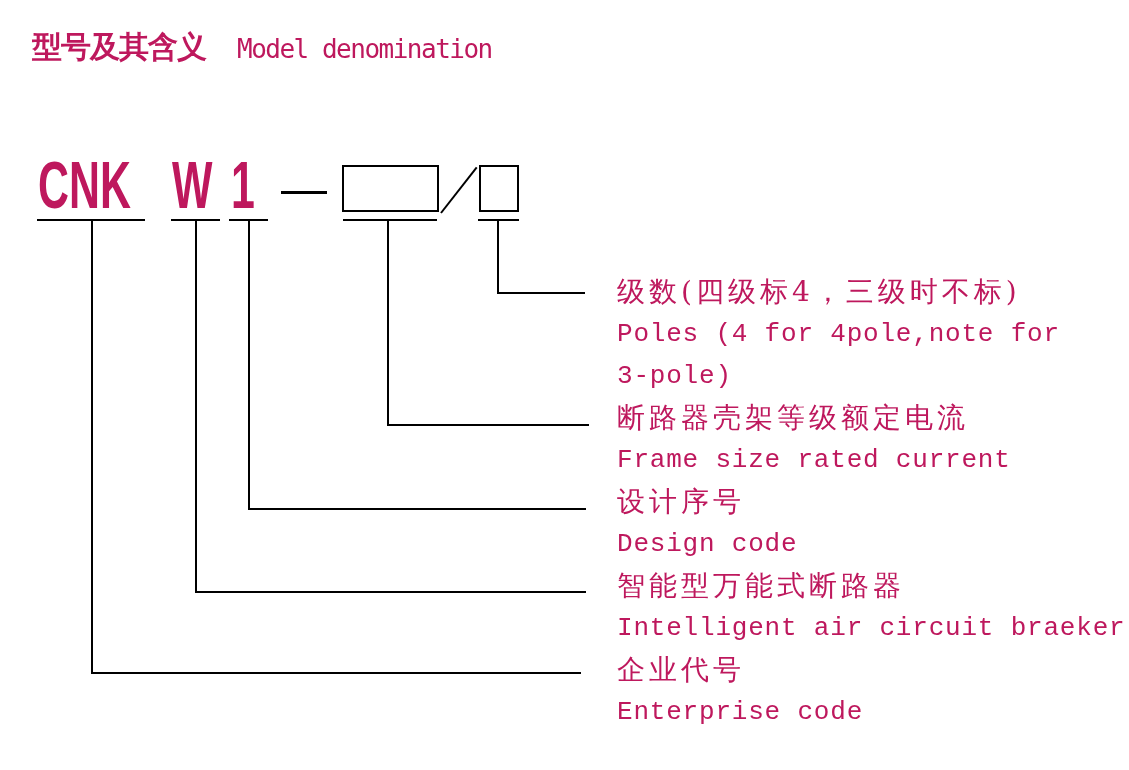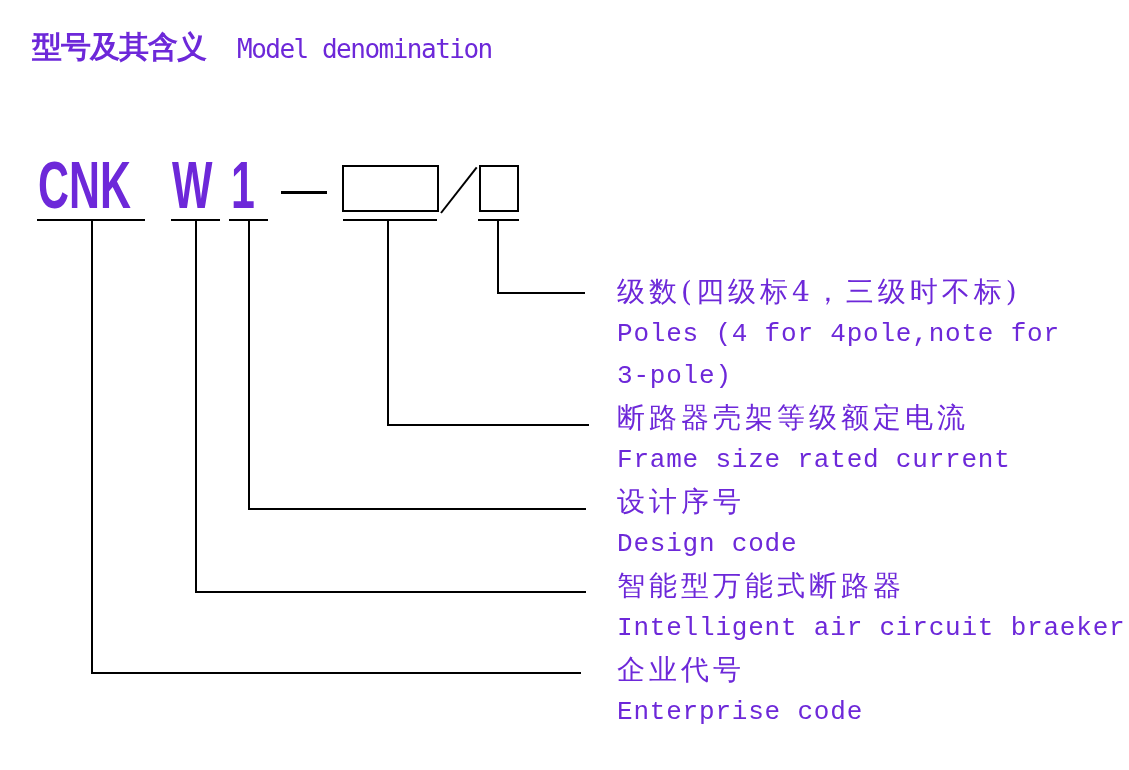--- a/index.html
+++ b/index.html
@@ -7,21 +7,21 @@
     padding: 0;
     background: #ffffff;
   }
   .canvas {
     position: relative;
     width: 1129px;
     height: 770px;
     background: #ffffff;
     overflow: hidden;
     font-family: "Liberation Sans", sans-serif;
-    color: #6d28d9;
+    color: #be185d;
   }
   .abs { position: absolute; }
 
   
   .title-zh {
     left: 32px; top: 30px;
     font-family: "Liberation Sans", sans-serif;
     font-size: 30px;
     font-weight: bold;
     letter-spacing: -1px;

